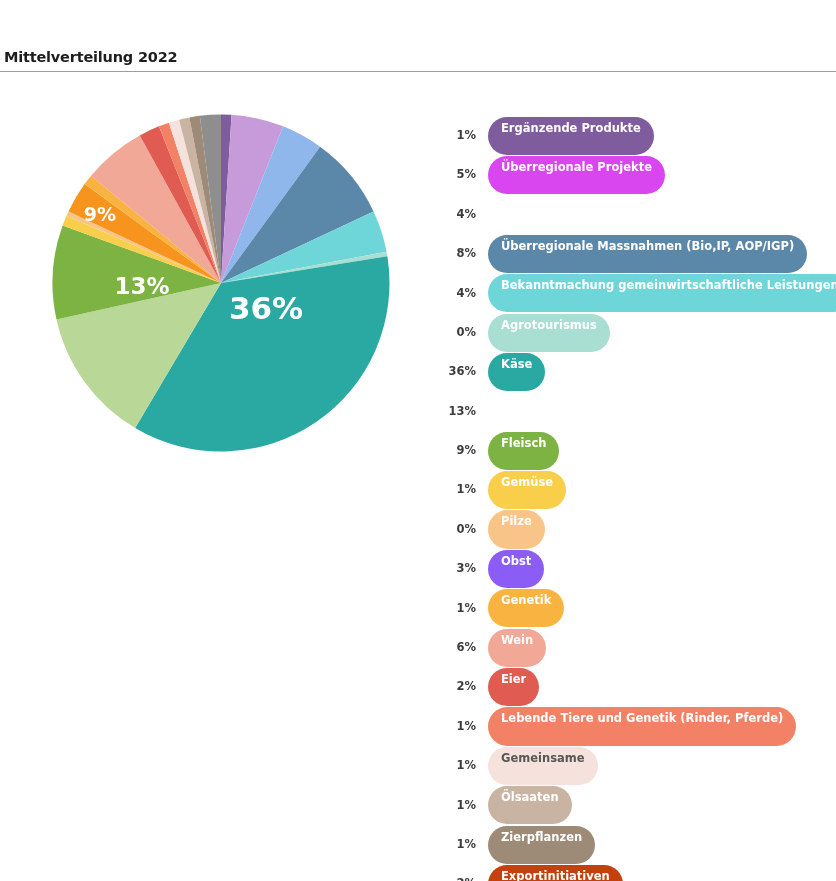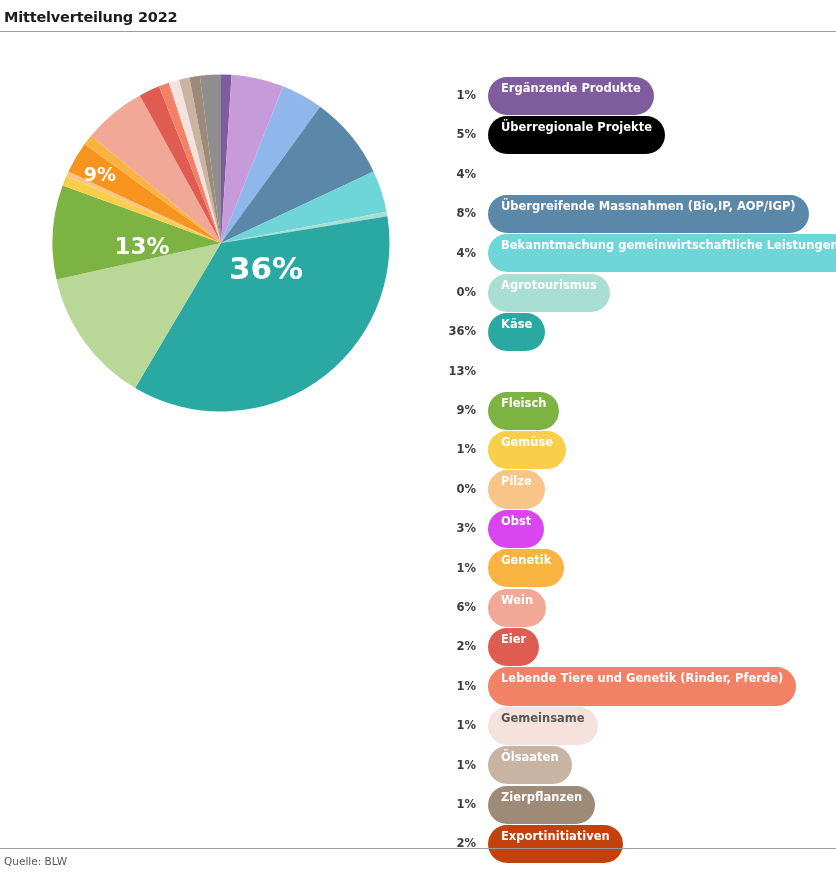--- a/index.html
+++ b/index.html
@@ -11,20 +11,21 @@
     width: 836px;
     height: 881px;
     font-family: "DejaVu Sans", "Liberation Sans", sans-serif;
     color: #3c3c3b;
     position: relative;
     overflow: hidden;
   }
   #chart-root {
     position: absolute;
     inset: 0;
+    margin-top: 40px;
   }
   
   .chart-title {
     position: absolute;
     left: 4px;
     top: 9px;
     font-size: 14.5px;
     font-weight: bold;
     letter-spacing: -0.2px;
     color: #1d1d1b;
@@ -145,28 +146,28 @@
     </svg>
   </div>
 
   <div id="legend">
       <div class="legend-row">
         <div class="legend-pct">1%</div>
         <div class="legend-pill" style="background: rgb(126, 92, 158); color: rgb(255, 255, 255);">Ergänzende Produkte</div>
       </div>
       <div class="legend-row">
         <div class="legend-pct">5%</div>
-        <div class="legend-pill" style="background: #000000; color: rgb(255, 255, 255);">Überregionale Projekte</div>
+        <div class="legend-pill" style="background: #d946ef; color: rgb(255, 255, 255);">Überregionale Projekte</div>
       </div>
       <div class="legend-row">
         <div class="legend-pct">4%</div>
       </div>
       <div class="legend-row">
         <div class="legend-pct">8%</div>
-        <div class="legend-pill" style="background: rgb(91, 135, 168); color: rgb(255, 255, 255);">Übergreifende Massnahmen (Bio,IP, AOP/IGP)</div>
+        <div class="legend-pill" style="background: rgb(91, 135, 168); color: rgb(255, 255, 255);">Überregionale Massnahmen (Bio,IP, AOP/IGP)</div>
       </div>
       <div class="legend-row">
         <div class="legend-pct">4%</div>
         <div class="legend-pill" style="background: rgb(110, 214, 217); color: rgb(255, 255, 255);">Bekanntmachung gemeinwirtschaftliche Leistungen</div>
       </div>
       <div class="legend-row">
         <div class="legend-pct">0%</div>
         <div class="legend-pill" style="background: rgb(169, 222, 210); color: rgb(255, 255, 255);">Agrotourismus</div>
       </div>
       <div class="legend-row">
@@ -183,21 +184,21 @@
       <div class="legend-row">
         <div class="legend-pct">1%</div>
         <div class="legend-pill" style="background: rgb(249, 206, 74); color: rgb(255, 255, 255);">Gemüse</div>
       </div>
       <div class="legend-row">
         <div class="legend-pct">0%</div>
         <div class="legend-pill" style="background: rgb(249, 196, 135); color: rgb(255, 255, 255);">Pilze</div>
       </div>
       <div class="legend-row">
         <div class="legend-pct">3%</div>
-        <div class="legend-pill" style="background: #d946ef; color: rgb(255, 255, 255);">Obst</div>
+        <div class="legend-pill" style="background: #8b5cf6; color: rgb(255, 255, 255);">Obst</div>
       </div>
       <div class="legend-row">
         <div class="legend-pct">1%</div>
         <div class="legend-pill" style="background: rgb(249, 179, 65); color: rgb(255, 255, 255);">Genetik</div>
       </div>
       <div class="legend-row">
         <div class="legend-pct">6%</div>
         <div class="legend-pill" style="background: rgb(242, 168, 150); color: rgb(255, 255, 255);">Wein</div>
       </div>
       <div class="legend-row">

